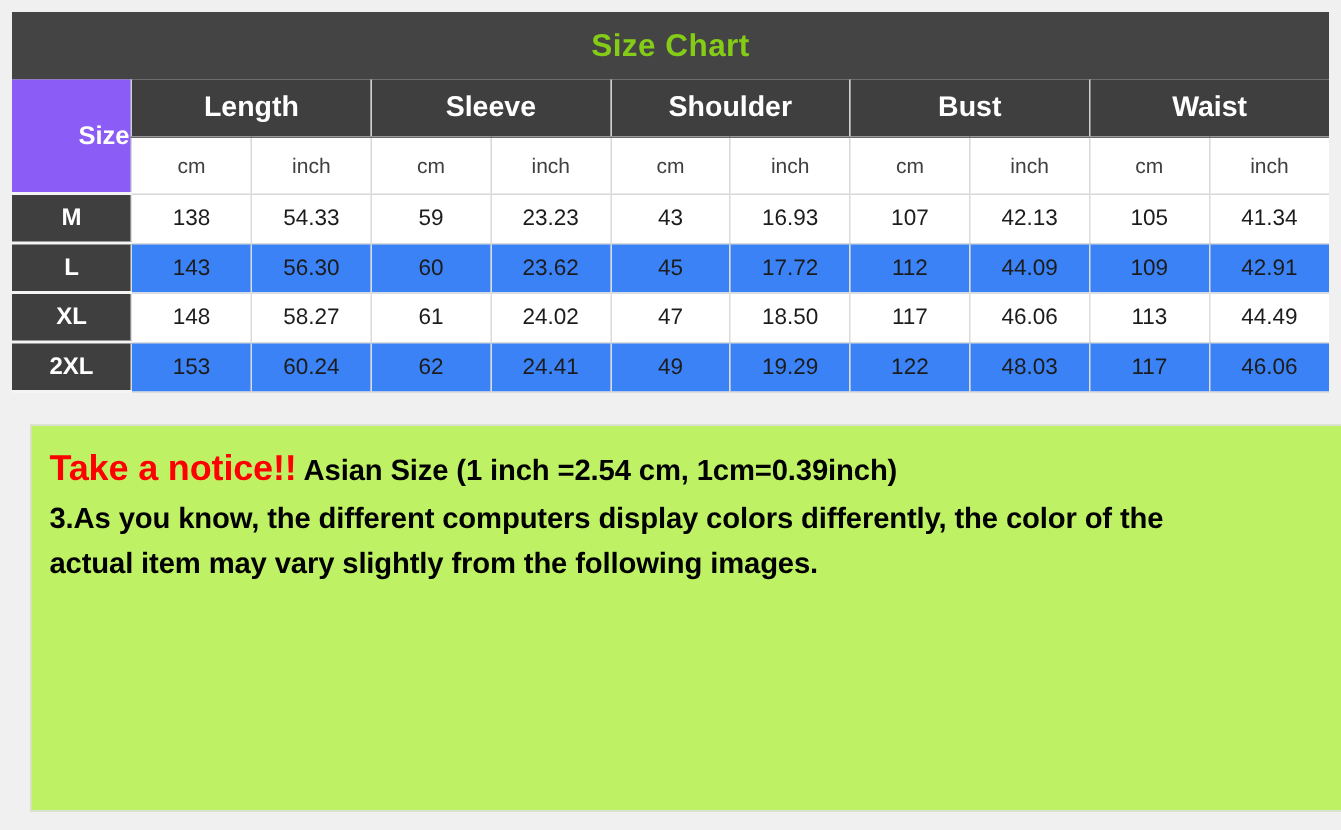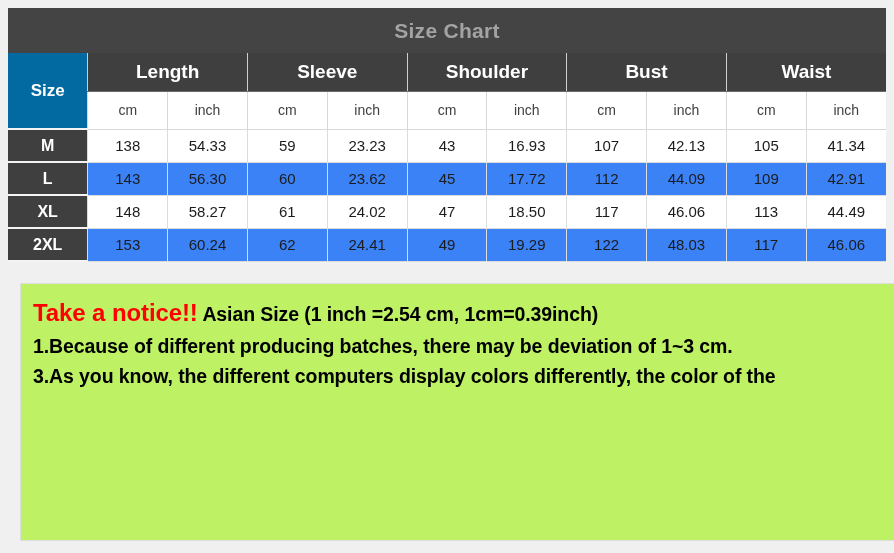--- a/index.html
+++ b/index.html
@@ -31,46 +31,46 @@
   }
 
   table.size-table {
     width: 100%;
     border-collapse: collapse;
     table-layout: fixed;
   }
 
   .title-cell {
     background: #444444;
-    color: #a3a3a3;
+    color: #84cc16;
     font-size: 21px;
     font-weight: bold;
     text-align: center;
     height: 45px;
     letter-spacing: 0.3px;
     border: none;
   }
 
   .group-head {
     background: #3f3f3f;
     color: #ffffff;
     font-size: 19px;
     font-weight: bold;
     text-align: center;
     height: 38px;
     border-left: 1px solid #cfcfcf;
     border-bottom: 1px solid #6a6a6a;
   }
 
   .size-head {
-    background: #0369a1;
+    background: #8b5cf6;
     color: #ffffff;
     font-size: 17px;
     font-weight: bold;
-    text-align: center;
+    text-align: right;
     vertical-align: middle;
     border-bottom: 2px solid #f4f4f4;
   }
 
   .unit-head {
     background: #ffffff;
     color: #404040;
     font-size: 14px;
     font-weight: normal;
     text-align: center;
@@ -238,17 +238,17 @@
         </tr>
       </tbody>
     </table>
   </div>
 
   <div class="notice">
     <div class="notice-line notice-headline">
       <span class="notice-red">Take a notice!!</span>
       <span class="notice-asian">Asian Size (1 inch =2.54 cm, 1cm=0.39inch)</span>
     </div>
-    <div class="notice-line">1.Because of different producing batches, there may be deviation of 1~3 cm.</div>
     <div class="notice-line">3.As you know, the different computers display colors differently, the color of the</div>
+    <div class="notice-line">actual item may vary slightly from the following images.</div>
   </div>
 
 </div>
 
 </body></html>

